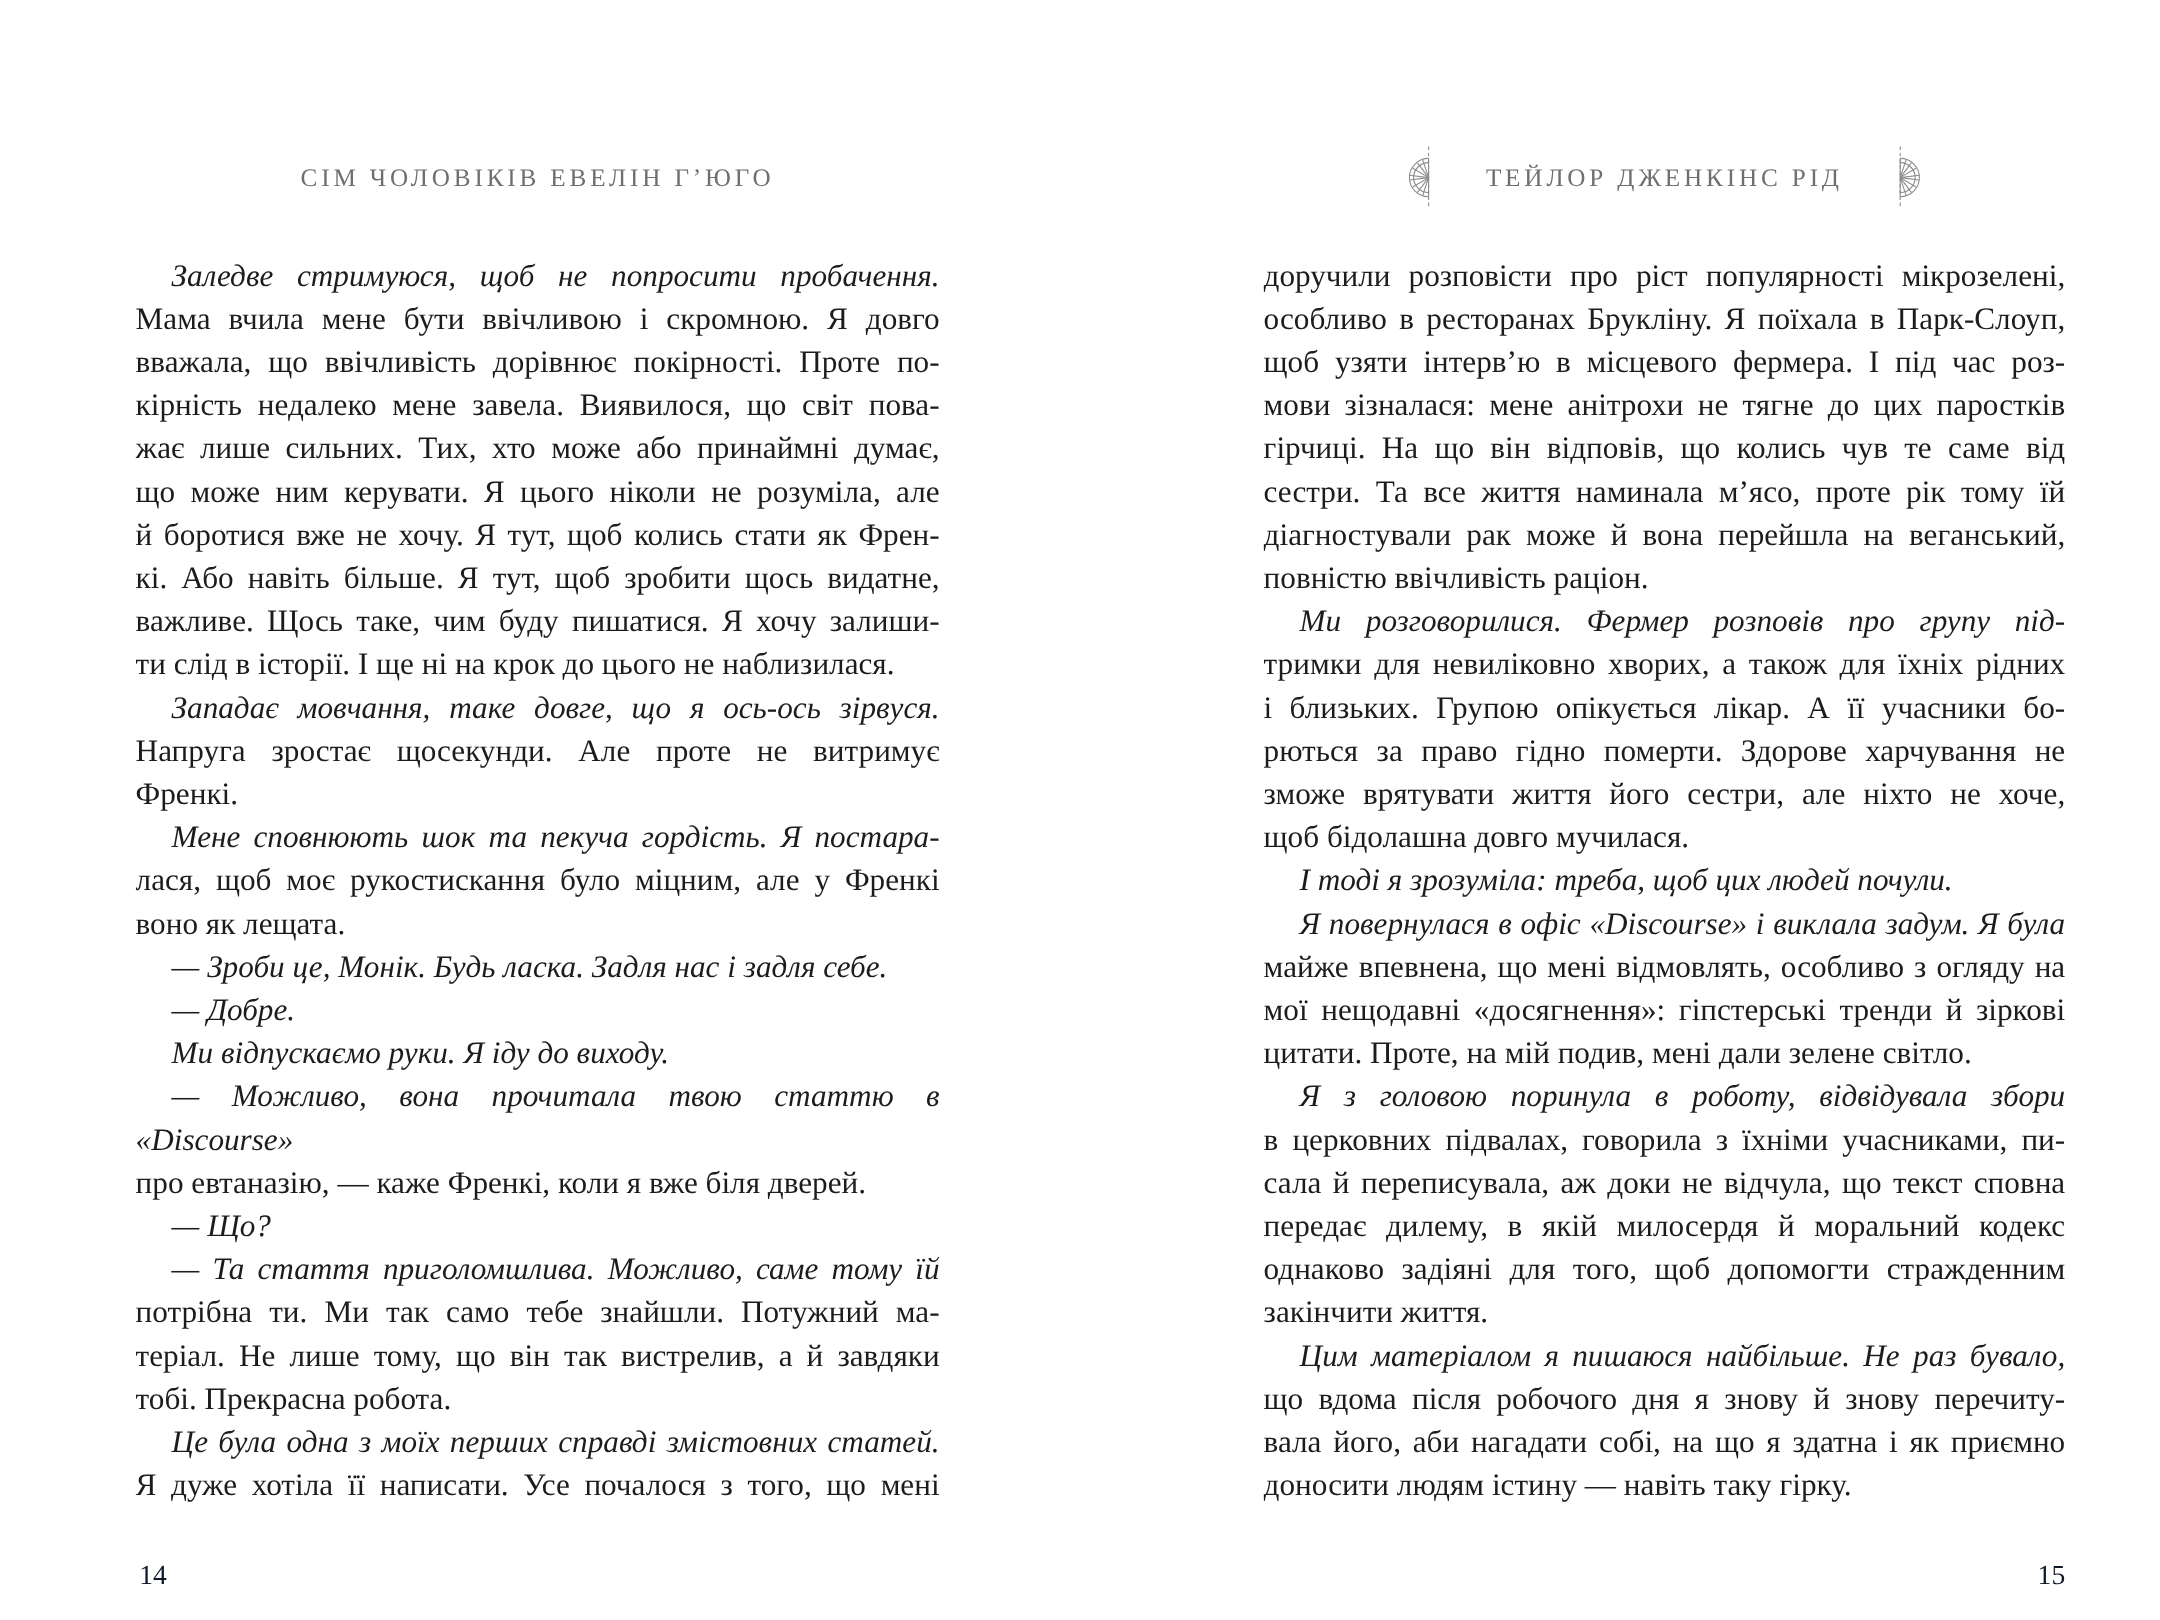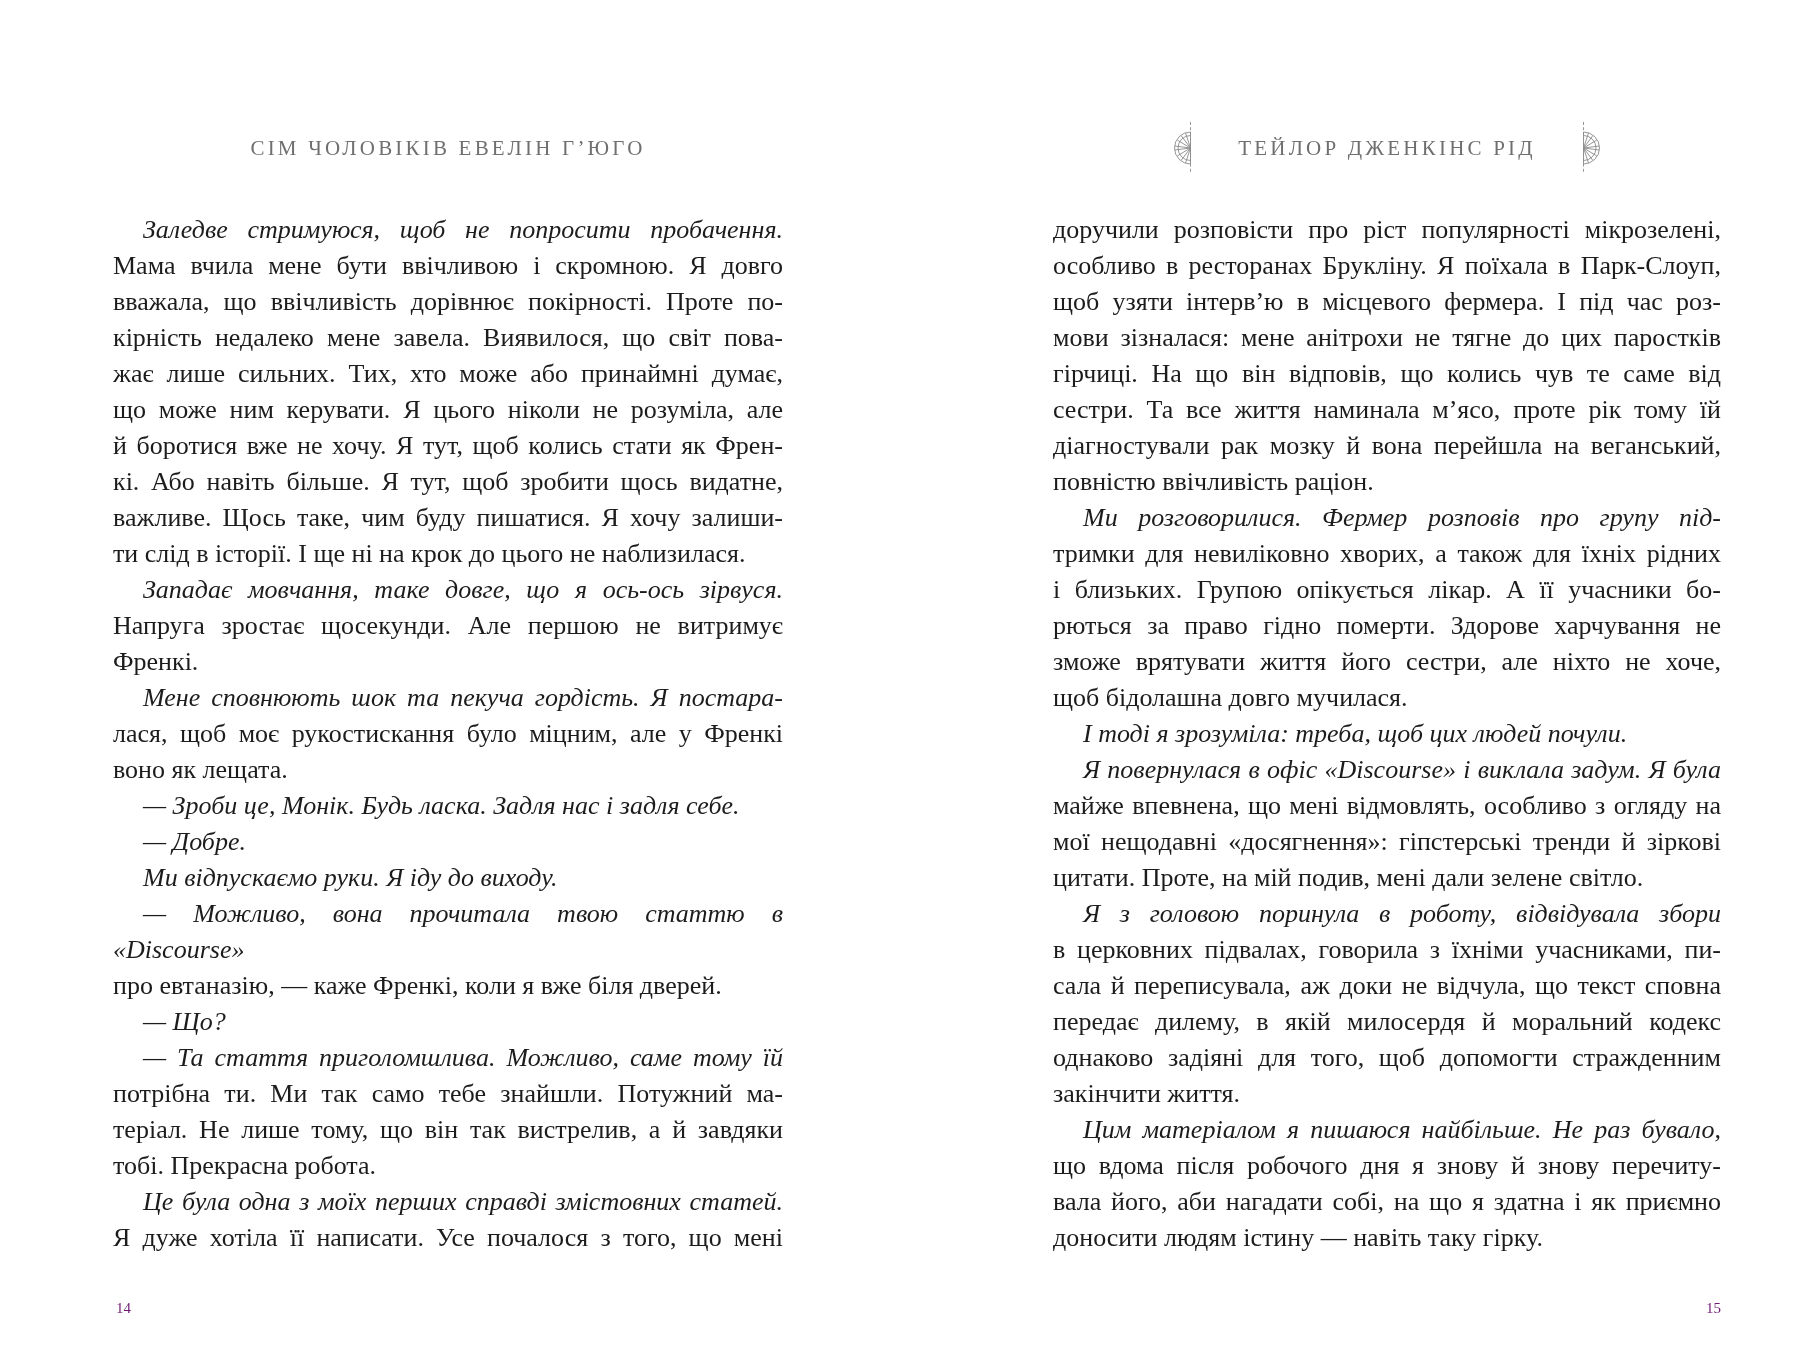--- a/index.html
+++ b/index.html
@@ -58,22 +58,22 @@
     text-align-last: justify;
     overflow: hidden;
     white-space: normal;
   }
   .line.endline { text-align-last: left; }
   .line.indent  { text-indent: 30px; font-style: italic; }
 
   .folio {
     position: absolute;
     top: 1260px;
-    font-size: 15px;
-    color: #701a75;
+    font-size: 23px;
+    color: #0f172a;
   }
   .folio-left  { left: 3px; }
   .folio-right { right: 0; text-align: right; }
 </style>
 </head>
 <body style="--text-color: #1c1c1c; --header-color: #6f6f6f;">
 
 <div style="width:100%;height:100%;position:relative;">
 
   <section class="page page-left">
@@ -88,21 +88,21 @@
           <div class="line">кірність недалеко мене завела. Виявилося, що світ пова-</div>
           <div class="line">жає лише сильних. Тих, хто може або принаймні думає,</div>
           <div class="line">що може ним керувати. Я цього ніколи не розуміла, але</div>
           <div class="line">й боротися вже не хочу. Я тут, щоб колись стати як Френ-</div>
           <div class="line">кі. Або навіть більше. Я тут, щоб зробити щось видатне,</div>
           <div class="line">важливе. Щось таке, чим буду пишатися. Я хочу залиши-</div>
           <div class="line endline">ти слід в історії. І ще ні на крок до цього не наблизилася.</div>
         </div>
         <div class="para">
           <div class="line indent">Западає мовчання, таке довге, що я ось-ось зірвуся.</div>
-          <div class="line">Напруга зростає щосекунди. Але першою не витримує</div>
+          <div class="line">Напруга зростає щосекунди. Але проте не витримує</div>
           <div class="line endline">Френкі.</div>
         </div>
         <div class="para">
           <div class="line indent">Мене сповнюють шок та пекуча гордість. Я постара-</div>
           <div class="line">лася, щоб моє рукостискання було міцним, але у Френкі</div>
           <div class="line endline">воно як лещата.</div>
         </div>
         <div class="para">
           <div class="line indent endline">— Зроби це, Монік. Будь ласка. Задля нас і задля себе.</div>
         </div>
@@ -172,21 +172,21 @@
       </svg>
     </header>
     <div class="page-body">
         <div class="para">
           <div class="line">доручили розповісти про ріст популярності мікрозелені,</div>
           <div class="line">особливо в ресторанах Брукліну. Я поїхала в Парк-Слоуп,</div>
           <div class="line">щоб узяти інтерв’ю в місцевого фермера. І під час роз-</div>
           <div class="line">мови зізналася: мене анітрохи не тягне до цих паростків</div>
           <div class="line">гірчиці. На що він відповів, що колись чув те саме від</div>
           <div class="line">сестри. Та все життя наминала м’ясо, проте рік тому їй</div>
-          <div class="line">діагностували рак мозку й вона перейшла на веганський,</div>
+          <div class="line">діагностували рак може й вона перейшла на веганський,</div>
           <div class="line endline">повністю ввічливість раціон.</div>
         </div>
         <div class="para">
           <div class="line indent">Ми розговорилися. Фермер розповів про групу під-</div>
           <div class="line">тримки для невиліковно хворих, а також для їхніх рідних</div>
           <div class="line">і близьких. Групою опікується лікар. А її учасники бо-</div>
           <div class="line">рються за право гідно померти. Здорове харчування не</div>
           <div class="line">зможе врятувати життя його сестри, але ніхто не хоче,</div>
           <div class="line endline">щоб бідолашна довго мучилася.</div>
         </div>

